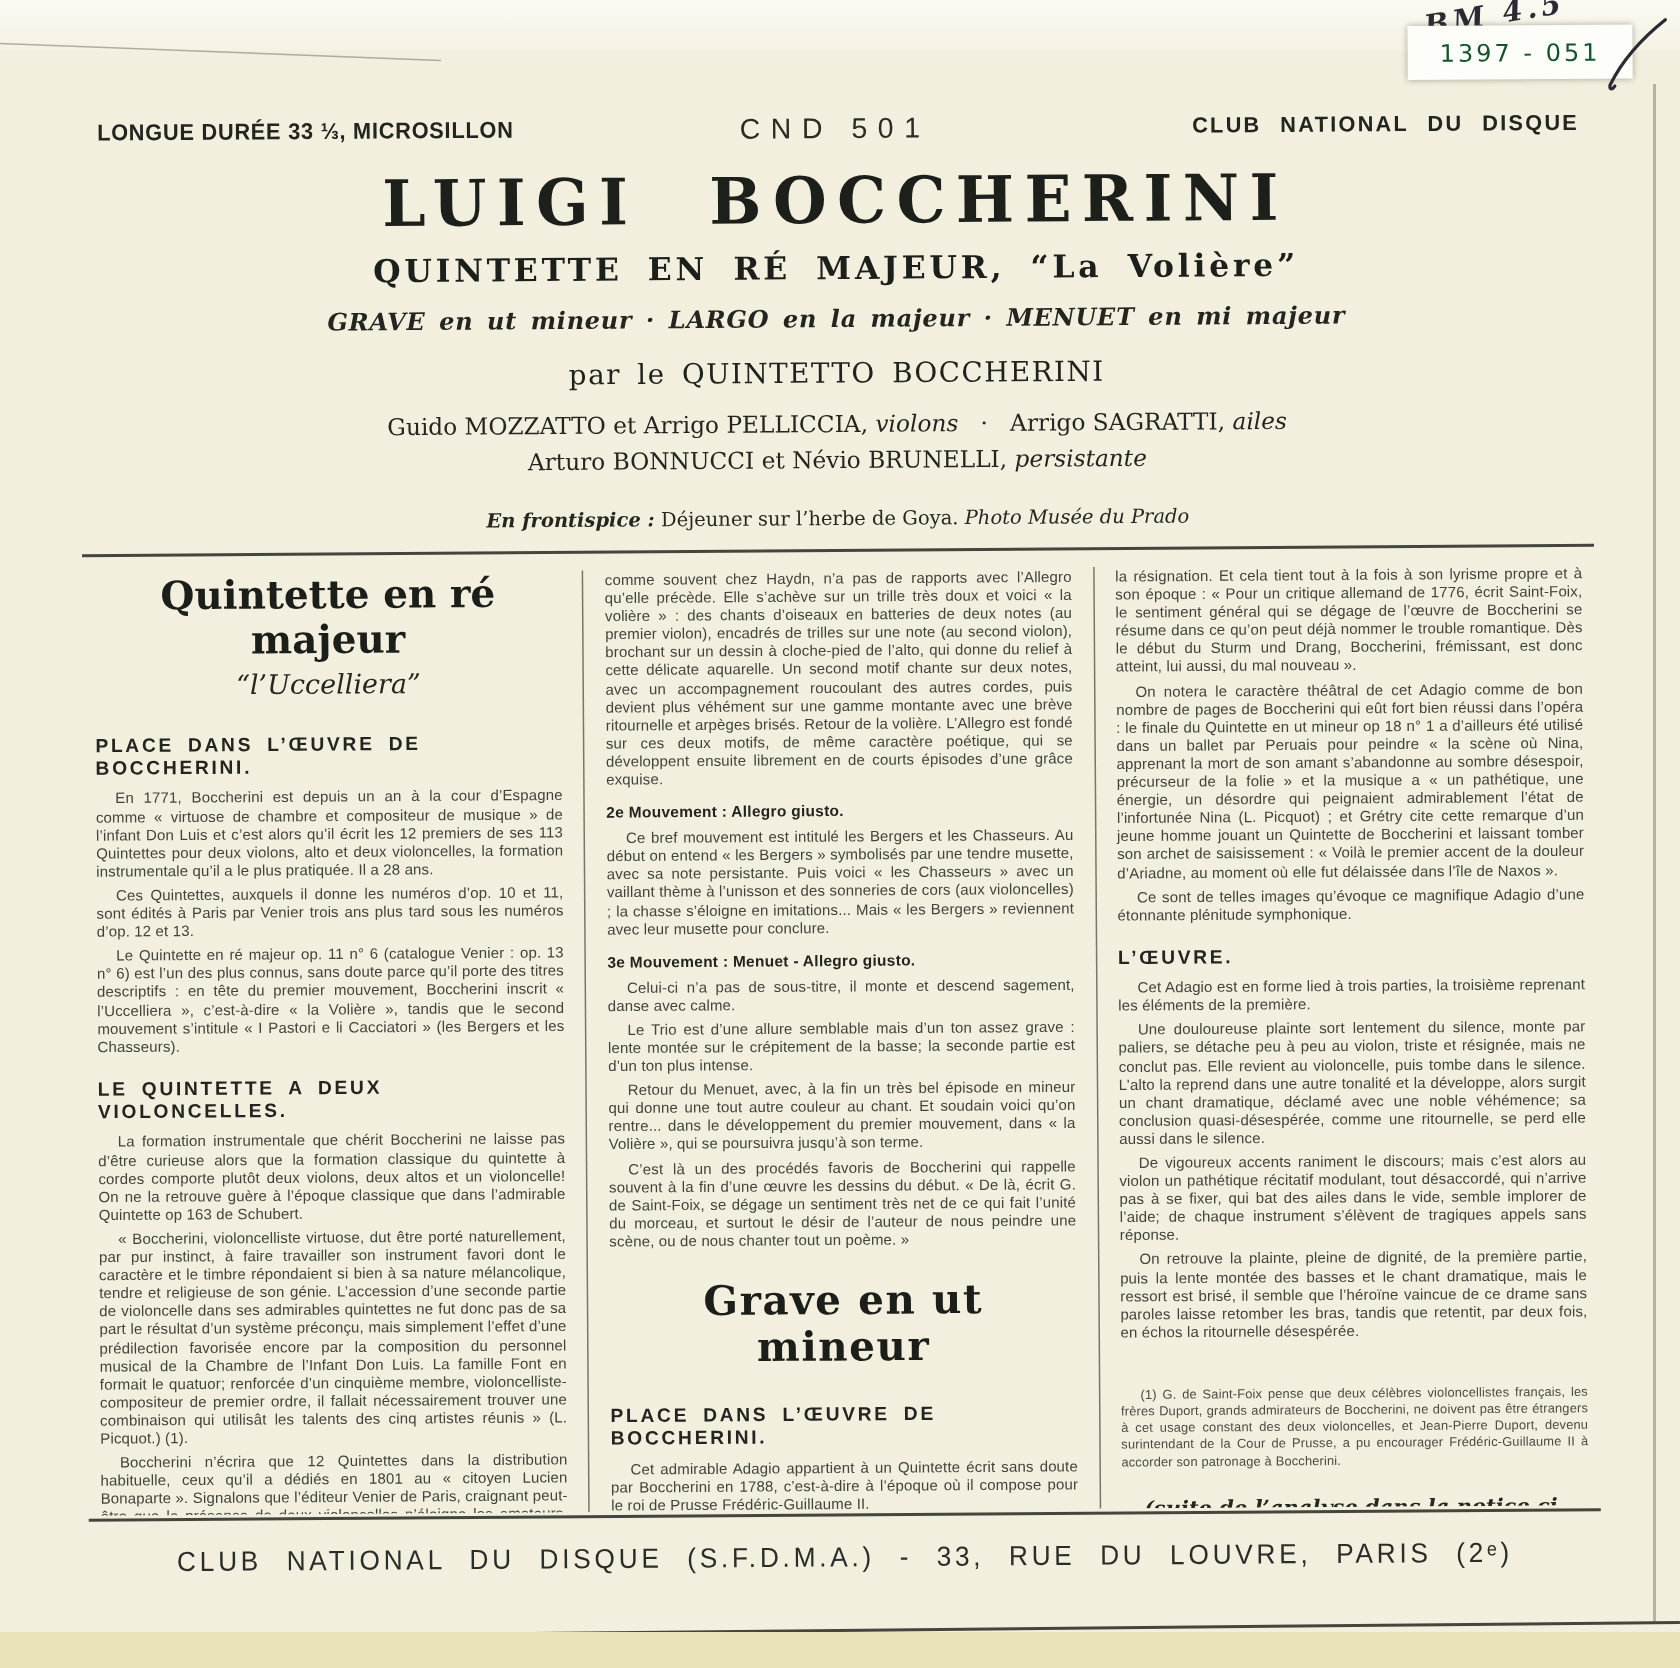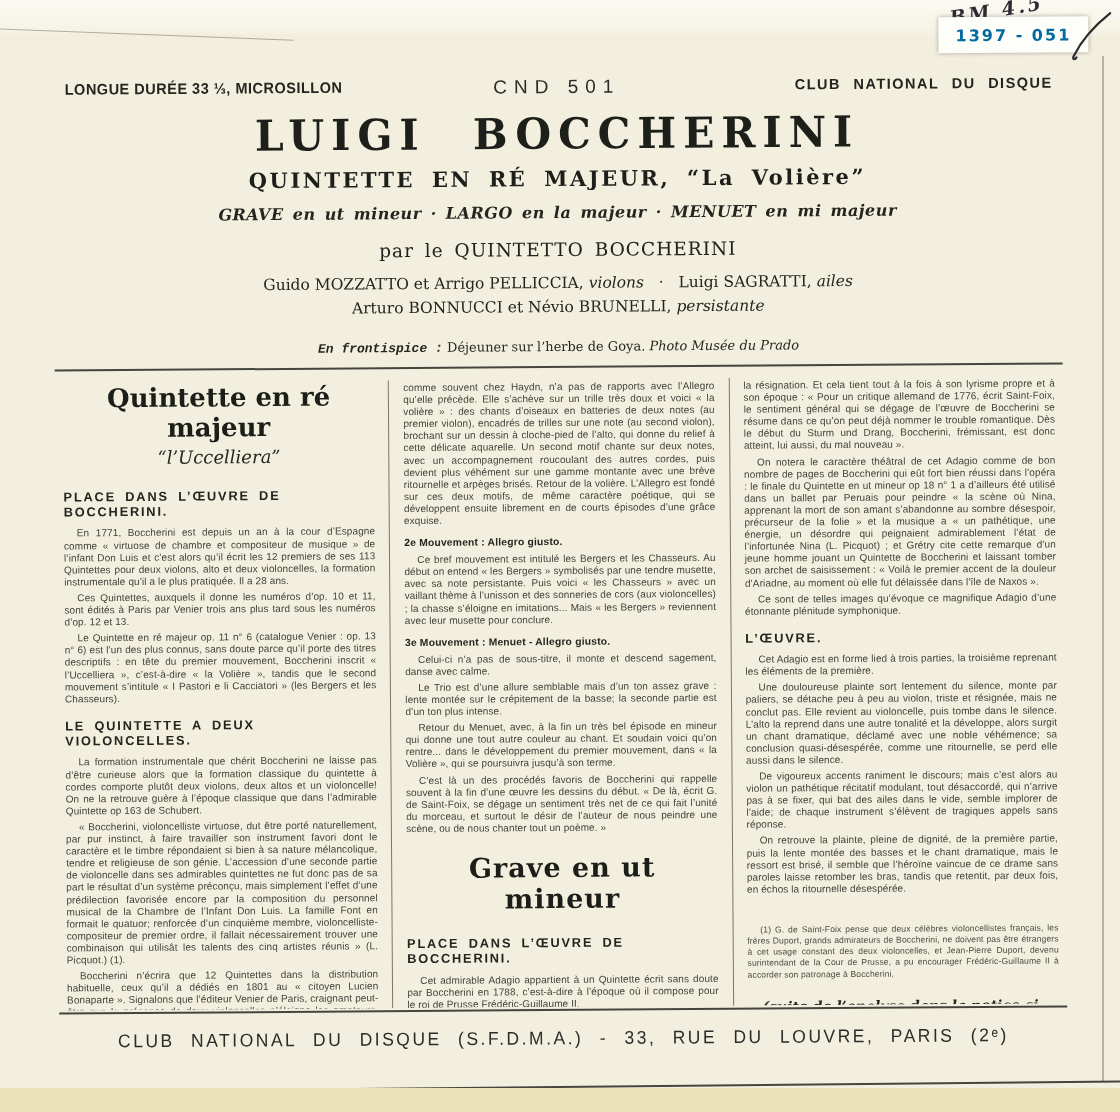--- a/index.html
+++ b/index.html
@@ -21,22 +21,22 @@
   .sleeve-bottom-line{position:absolute;left:0;right:0;bottom:24px;height:2px;
     background:#45453c;transform:rotate(-0.55deg);}
 
   .content{position:absolute;inset:0;transform:rotate(-0.4deg);transform-origin:50% 50%;
     color:#3e4136;}
 
   
   .label-box{position:absolute;top:20px;right:28px;width:150px;height:36px;
     background:#fdfdf9;box-shadow:0 0 4px rgba(70,65,55,.45);
     display:flex;align-items:center;justify-content:center;}
-  .label-box span{font-family:"DejaVu Sans",sans-serif;font-size:16px;font-weight:bold;
-    letter-spacing:2px;color:#0369a1;}
+  .label-box span{font-family:"DejaVu Sans",sans-serif;font-size:16px;font-weight:normal;
+    letter-spacing:2px;color:#14532d;}
   .handwritten{position:absolute;top:2px;right:72px;
     font-family:"DejaVu Serif",serif;font-style:italic;font-size:19px;font-weight:bold;
     color:#2c2b33;transform:rotate(-9deg);letter-spacing:3px;}
   .swoosh{position:absolute;top:14px;right:4px;}
 
   
   .topline{position:absolute;top:76px;left:64px;right:64px;height:22px;}
   .topline .lft{position:absolute;left:4px;top:2px;font-size:14.5px;font-weight:bold;
     letter-spacing:.5px;color:#23251f;transform:scaleY(1.05);}
   .topline .ctr{position:absolute;left:0;right:0;text-align:center;top:0;
@@ -50,21 +50,21 @@
   .composer{font-size:41px;font-weight:bold;letter-spacing:7px;word-spacing:26px;
     margin:0;line-height:1.1;transform:scaleY(1.04);}
   .worktitle{font-size:21px;font-weight:bold;letter-spacing:2.5px;word-spacing:7px;
     margin:9px 0 0 0;}
   .movts{font-size:16px;font-style:italic;font-weight:bold;letter-spacing:.5px;
     word-spacing:3px;margin-top:12px;color:#23251e;}
   .ensemble{font-size:18.5px;margin-top:17px;letter-spacing:1px;word-spacing:4px;color:#20221c;}
   .performers{font-size:15.5px;line-height:1.55;margin-top:11px;color:#23251e;}
   .performers i{}
   .frontispice{font-size:13px;margin-top:20px;color:#26281f;}
-  .frontispice .fl{font-style:italic;font-weight:bold;font-family:Liberation Mono, monospace;}
+  .frontispice .fl{font-style:italic;font-weight:bold;}
   .frontispice .fc{font-style:italic;}
 
   
   .rule{position:absolute;left:56px;right:56px;height:1.6px;background:#44453c;}
   .rule.top{top:366px;}
   .rule.bottom{top:1009px;}
 
   
   .columns{position:absolute;top:379px;left:60px;right:60px;height:628px;
     display:flex;overflow:hidden;}
@@ -122,21 +122,21 @@
 
     <div class="titleblock">
       <h1 class="composer">LUIGI BOCCHERINI</h1>
       <div class="worktitle">QUINTETTE EN RÉ MAJEUR, “La Volière”</div>
       <div class="movts">GRAVE en ut mineur   ·   LARGO en la majeur   ·   MENUET en mi majeur</div>
       <div class="ensemble">par le QUINTETTO BOCCHERINI</div>
       <div class="performers">
         <span>Guido MOZZATTO et Arrigo PELLICCIA,</span>
         <i>violons</i>&nbsp;&nbsp;
         <span>·</span>&nbsp;&nbsp;
-        <span>Luigi SAGRATTI,</span>
+        <span>Arrigo SAGRATTI,</span>
         <i>ailes</i>
         <br>
         <span>Arturo BONNUCCI et Névio BRUNELLI,</span>
         <i>persistante</i>
       </div>
       <div class="frontispice">
         <span class="fl">En frontispice :</span>
         <span>Déjeuner sur l’herbe de Goya.</span>
         <span class="fc">Photo Musée du Prado</span>
       </div>

